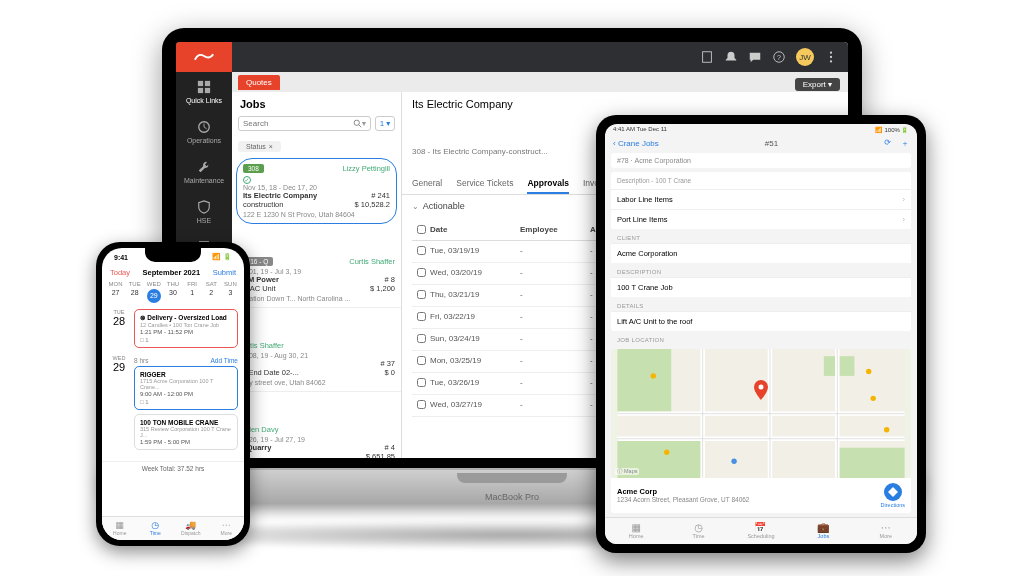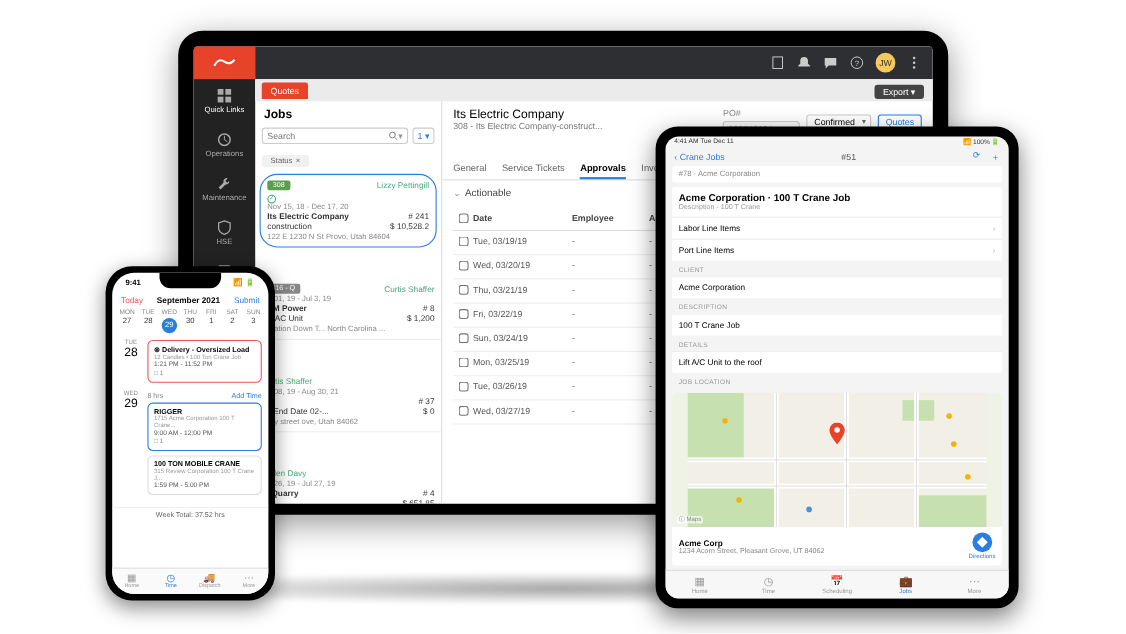--- a/index.html
+++ b/index.html
@@ -47,21 +47,21 @@
 .job-card .person { color:#4a7; font-size:7.5px; }
 .job-card .chk { width:8px; height:8px; border:1px solid #4a7; border-radius:50%; display:inline-block; color:#4a7; font-size:6px; text-align:center; line-height:6px; }
 .job-card .date { color:#888; font-size:7px; }
 .job-card .row2 { display:flex; justify-content:space-between; }
 .job-card .name { font-weight:600; }
 .job-card .addr { color:#888; font-size:7px; margin-top:2px; }
 
 .detail-col { flex:1; display:flex; flex-direction:column; padding:0 0 0 0; overflow:hidden; }
 .det-head { padding:6px 10px 2px; display:flex; justify-content:space-between; }
 .det-head .title { font-size:11px; font-weight:500; }
-.det-head .sub { font-size:8px; color:#777; }
+.det-head .sub { font-size:8px; color:#777;margin-top:37px; }
 .po-area { display:flex; gap:6px; align-items:center; }
 .po-lbl { font-size:8px; color:#888; }
 .po-input { width:70px; border:1px solid #ccc; border-radius:3px; font-size:8px; padding:2px 4px; color:#999; background:#f7f7f7; }
 .confirm-sel { border:1px solid #ccc; border-radius:3px; font-size:8px; padding:2px 14px 2px 6px; position:relative; }
 .confirm-sel::after { content:"▾"; position:absolute; right:4px; font-size:7px; color:#666; }
 .share-btn { border:1px solid #2a7de1; color:#2a7de1; font-size:8px; padding:2px 6px; border-radius:3px; }
 .date-line { text-align:right; padding:2px 10px; font-size:8px; color:#666; }
 .date-line .cal { width:8px; height:8px; }
 .tabs { display:flex; gap:14px; padding:2px 10px 0; border-bottom:1px solid #ddd; font-size:8.5px; color:#666; }
 .tabs .tab { padding:4px 0; cursor:pointer; }
@@ -402,20 +402,24 @@
                     <div class="emp">-</div>
                     <div class="asset">-</div>
                   </div>
                 </div>
             </div>
           </div>
         </div>
       </div>
     </div>
   </div>
+  <div class="laptop-base">
+      <div class="notch"></div>
+      <div class="macbook-label">MacBook Pro</div>
+    </div>
 </div>
 
 <div class="phone">
   <div class="phone-screen">
     <div class="notch-phone"></div>
     <div class="ph-status">
       <span>9:41</span>
       <span class="icons">📶 🔋</span>
     </div>
     <div class="ph-head">
@@ -511,21 +515,20 @@
     <div class="ip-nav">
       <span class="back">‹ Crane Jobs</span>
       <span class="ctr">#51</span>
       <span class="act">
           <span>⟳</span>
           <span>＋</span>
         </span>
     </div>
     <div class="ip-pill">#78 · Acme Corporation</div>
     <div class="ip-title">
-      <div>Acme Corporation · 100 T Crane Job</div>
       <div class="sub">Description - 100 T Crane</div>
     </div>
     <div class="ip-row">
         <span>Labor Line Items</span>
         <span class="chv">›</span>
       </div>
     <div class="ip-row">
         <span>Port Line Items</span>
         <span class="chv">›</span>
       </div>

